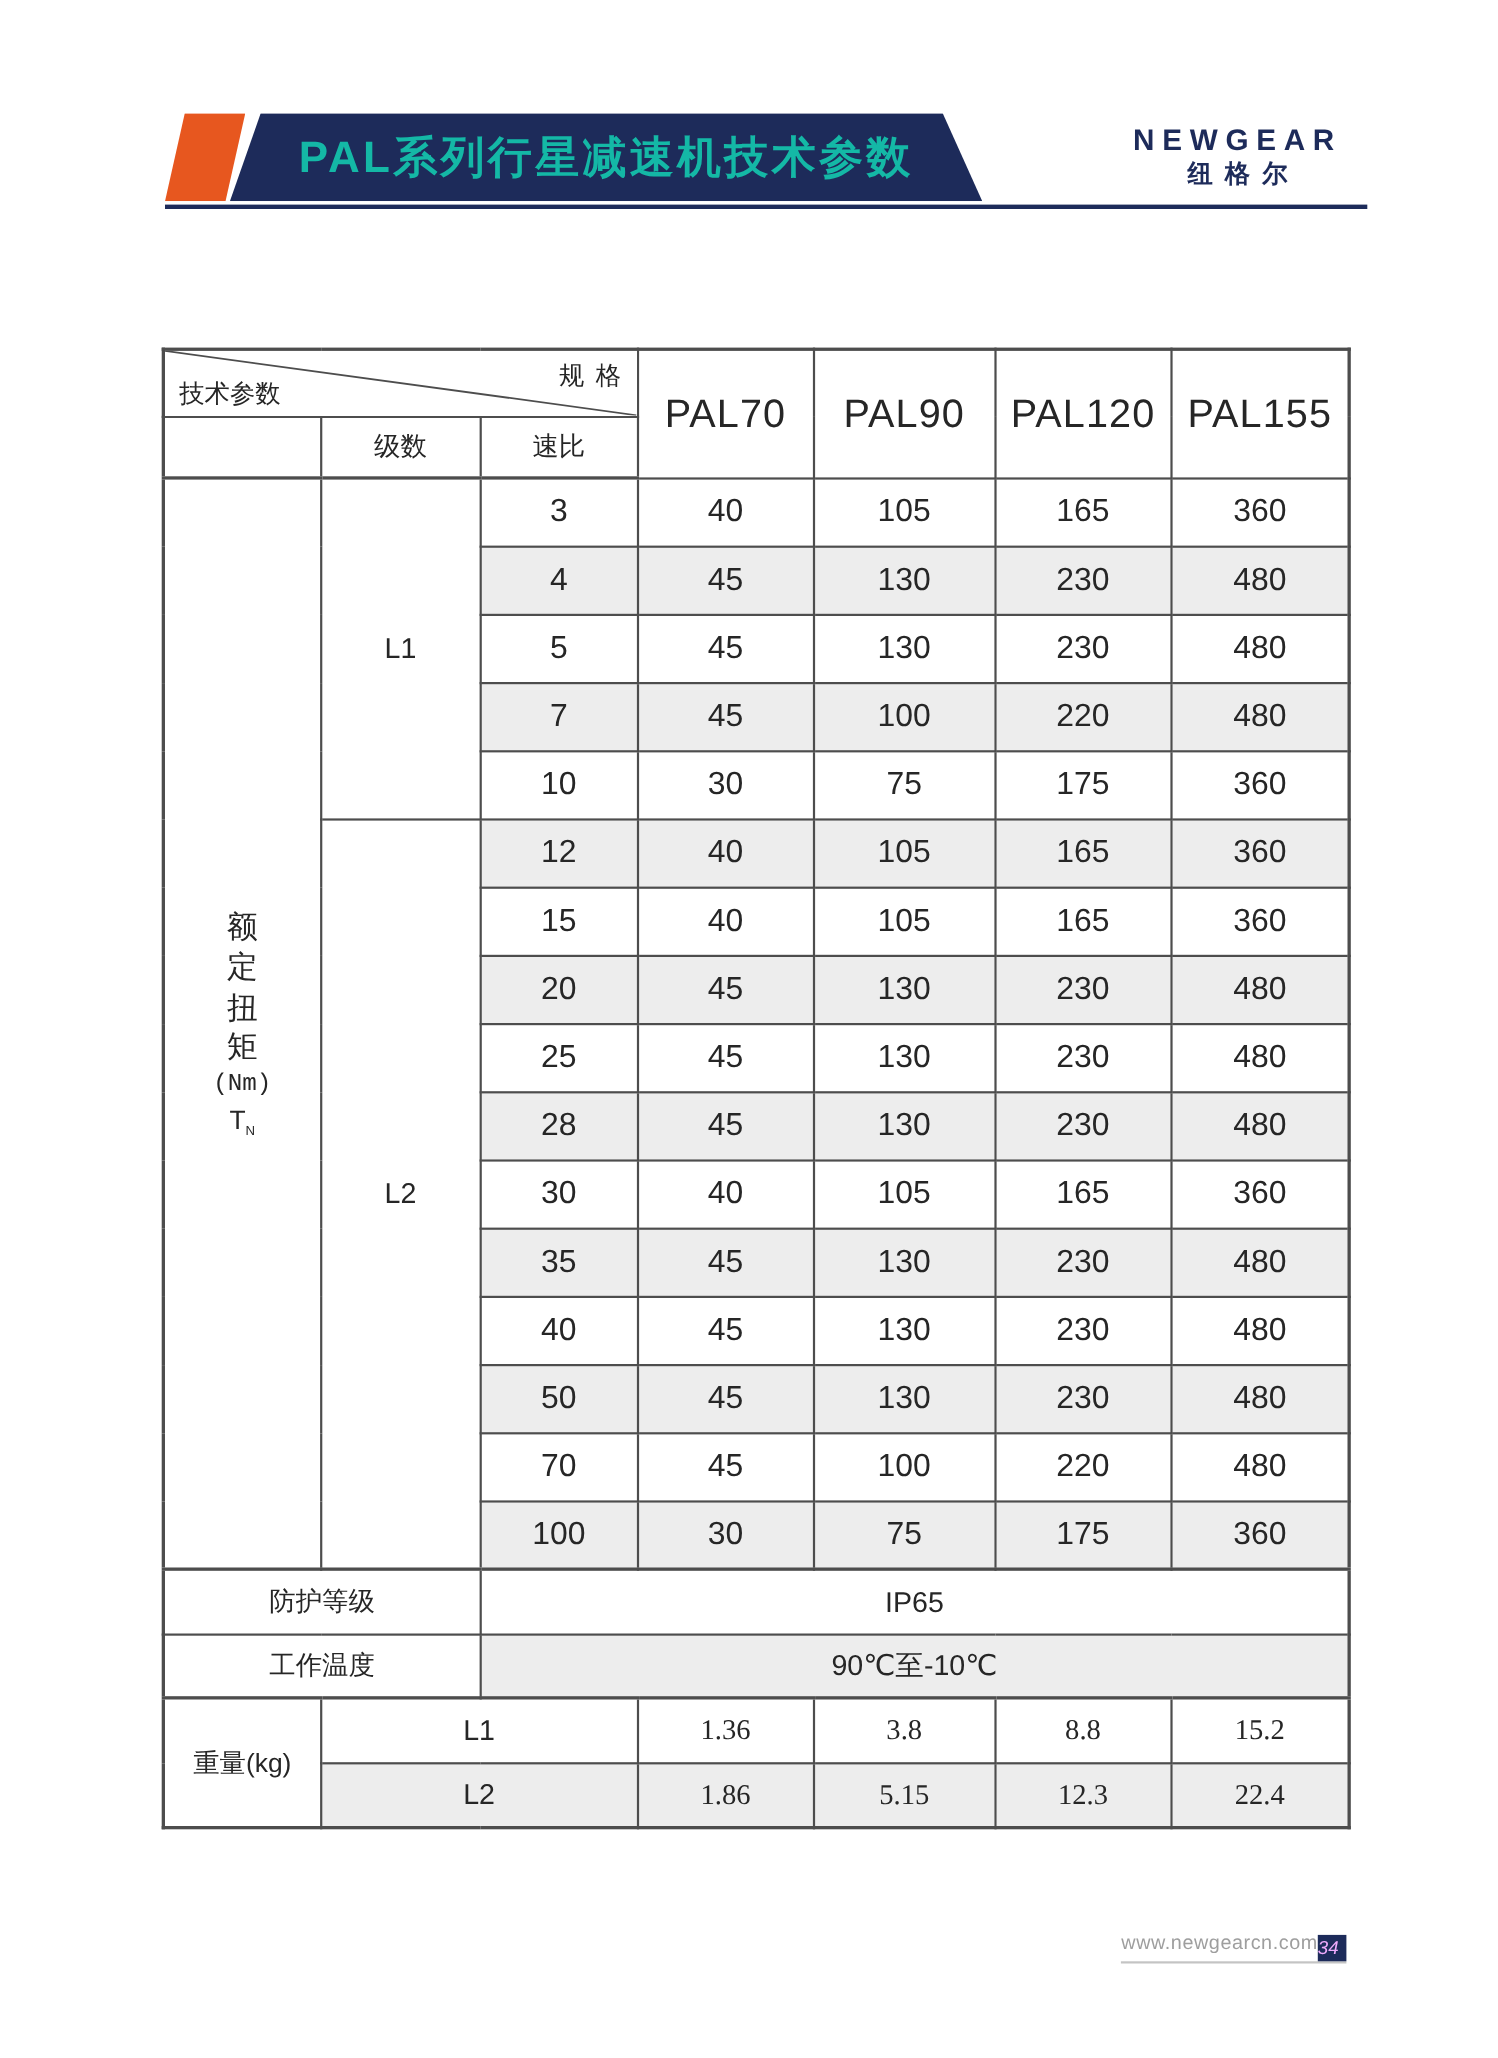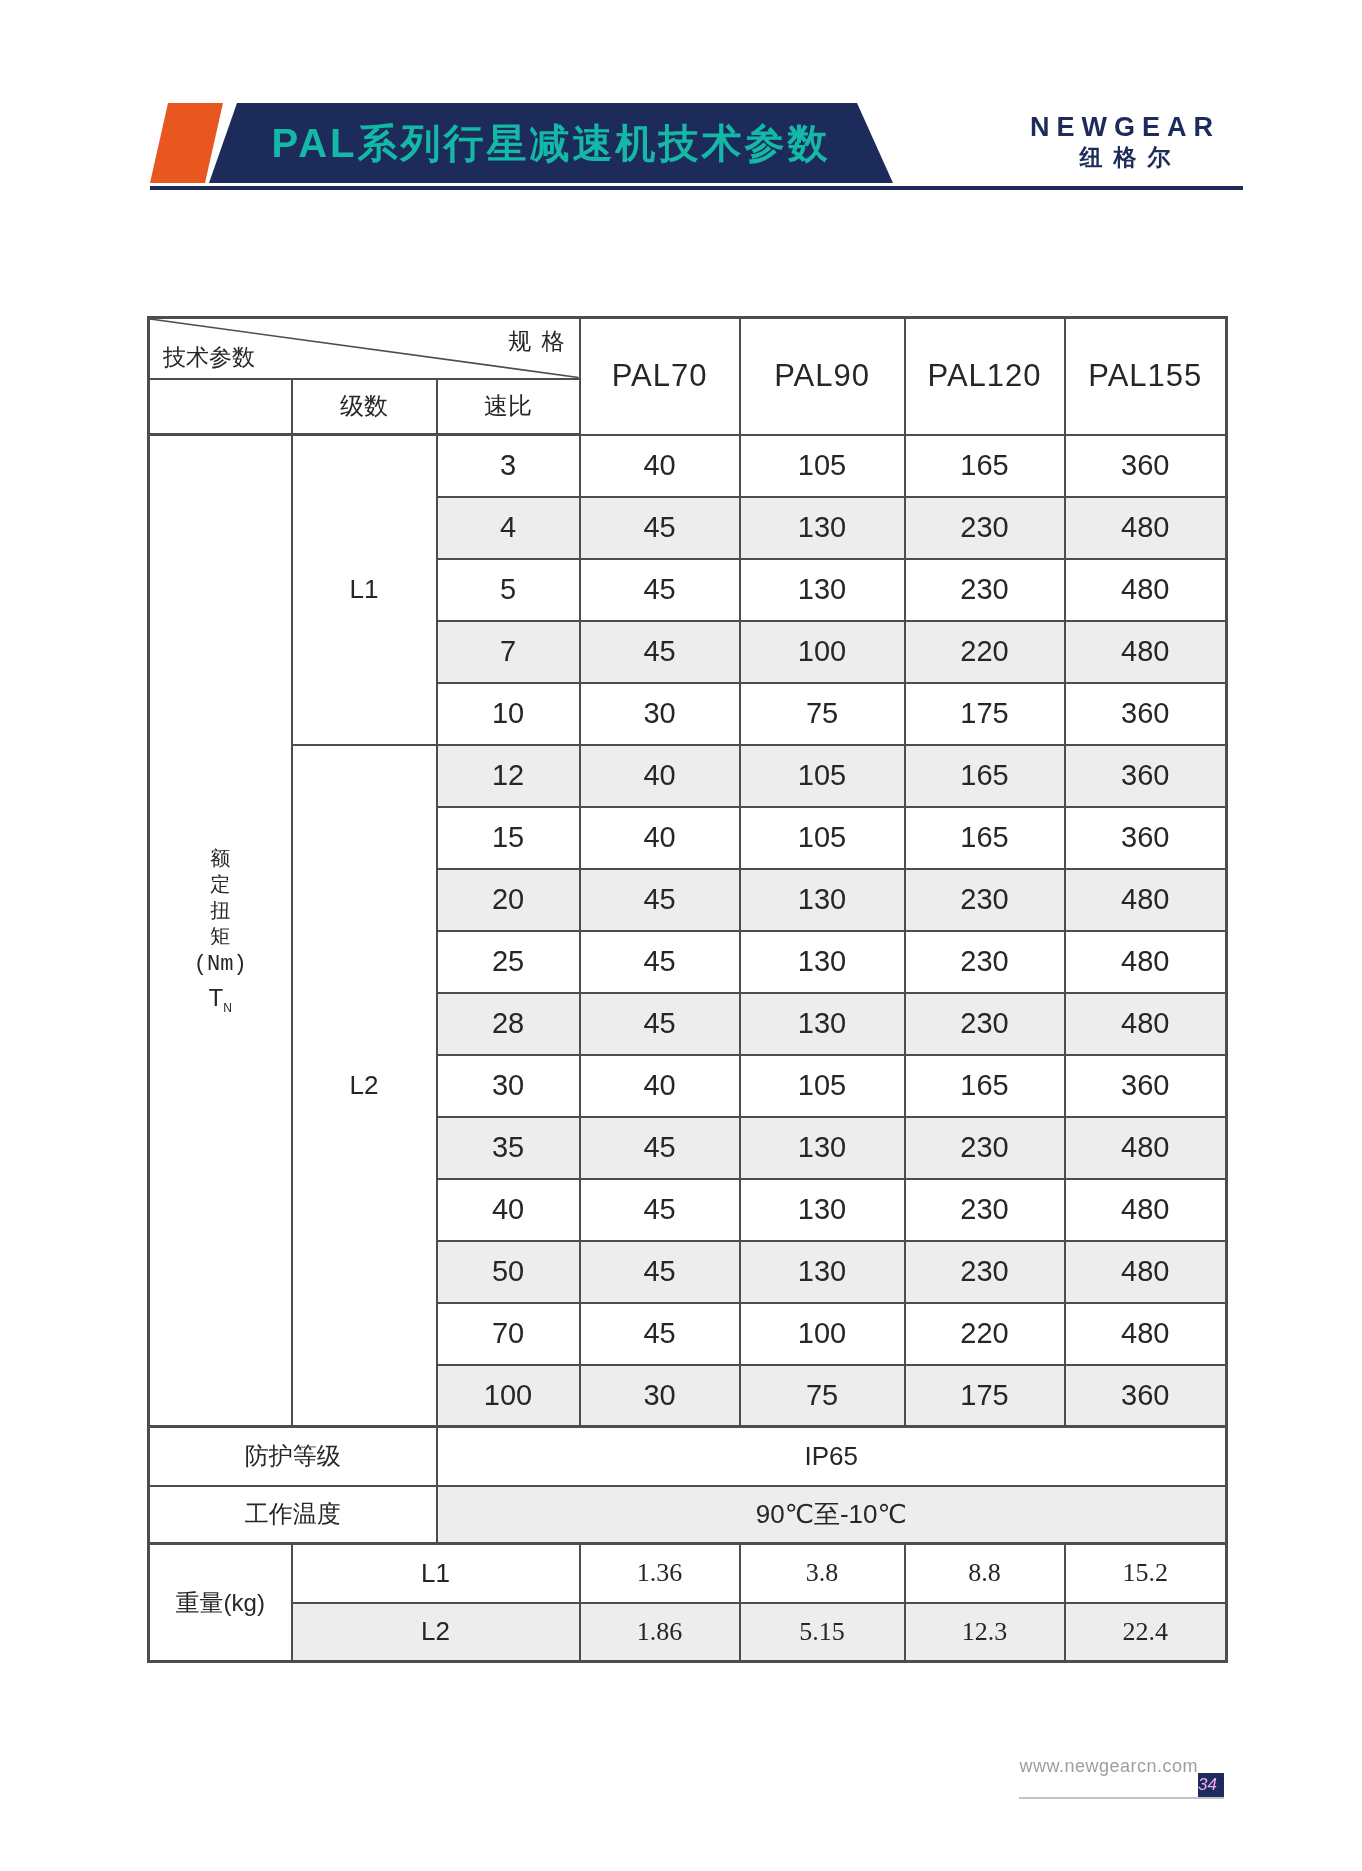--- a/index.html
+++ b/index.html
@@ -20,47 +20,47 @@
   .logo-cn{display:block;font-size:23px;font-weight:bold;color:#1d2b5a;letter-spacing:11px;margin-top:5px;text-indent:11px;}
 
   
   .spec-wrap{position:absolute;left:147px;top:316px;}
   table.spec{border-collapse:collapse;table-layout:fixed;width:1078px;border:3px solid #4d4d4d;}
   table.spec td{border:2px solid #4d4d4d;text-align:center;vertical-align:middle;
     padding:0;overflow:hidden;background:#ffffff;}
   tr.hr1{height:61px;} tr.hr2{height:56px;} tr.dr{height:62px;}
   tr.pr{height:59px;} tr.tr-temp{height:58px;} tr.wr{height:59px;}
   td.hdr{background:#d8d8d8;}
-  td.model{font-size:31px;letter-spacing:1px;border-bottom-width:3px;}
+  td.model{font-size:36px;letter-spacing:1px;border-bottom-width:3px;}
   tr.hr2 td{border-bottom-width:3px;font-size:24px;}
   td.diag{position:relative;}
   .diagline{position:absolute;left:0;top:0;width:100%;height:100%;display:block;}
   .diag-left{position:absolute;left:13px;bottom:5px;font-size:23px;}
   .diag-right{position:absolute;right:12px;top:7px;font-size:23px;letter-spacing:2px;}
   tr.g td.ratio,tr.g td.val{background:#ededed;}
   tr.w td.ratio,tr.w td.val{background:#ffffff;}
   td.ratio,td.val{font-size:29px;}
   td.stage{font-size:26px;}
   td.torque{font-size:24px;line-height:1.3;}
-  .tchars{width:28px;margin:0 auto;word-break:break-all;font-size:20px;line-height:1.3;}
+  .tchars{width:28px;margin:0 auto;word-break:break-all;font-size:28px;line-height:1.3;}
   .tunit{font-size:22px;margin-top:2px;font-family:Liberation Mono, monospace;}
   .tsym{font-size:24px;margin-top:2px;}
   .tsym sub{font-size:12px;}
   tr.sec-top td{border-top-width:3px;}
   td.seclabel{font-size:24px;}
   td.secval{font-size:26px;}
   tr.g2 td.secval,tr.g2 td.stage2,tr.g2 td.val{background:#ededed;}
   td.stage2{font-size:26px;}
   td.wlabel{font-size:24px;}
   tr.wr td.val{font-size:26px;font-family:Liberation Serif, serif;}
 
   
   .footer{position:absolute;right:138px;top:1756px;display:flex;align-items:flex-end;
     border-bottom:2px solid #c4c4c4;}
-  .url{color:#9e9e9e;font-size:18px;padding-bottom:20px;letter-spacing:0.5px;}
+  .url{color:#9e9e9e;font-size:18px;padding-bottom:6px;letter-spacing:0.5px;}
   .pagebox{display:inline-block;background:#1d2b5a;color:#f0abfc;font-size:17px;
     width:26px;height:24px;line-height:24px;text-align:left;font-style:italic;}
 </style>
 </head>
 <body>
 
 <div class="orange-slab"></div>
 <div class="banner">
   <span class="banner-title">PAL系列行星减速机技术参数</span>
 </div>

